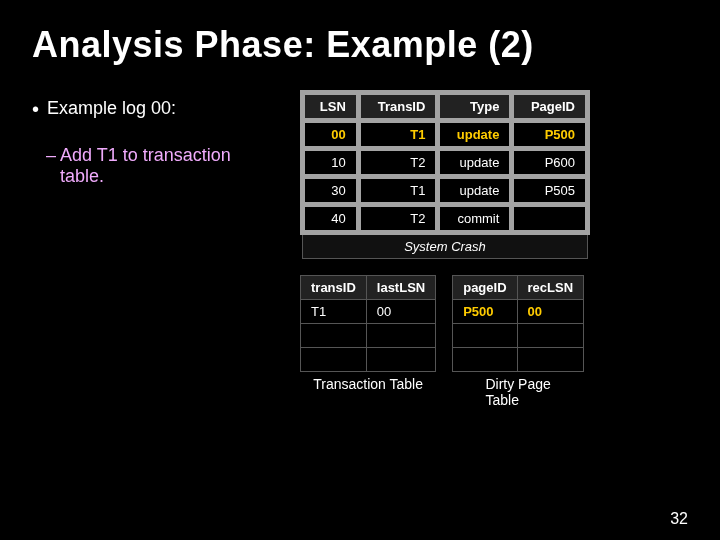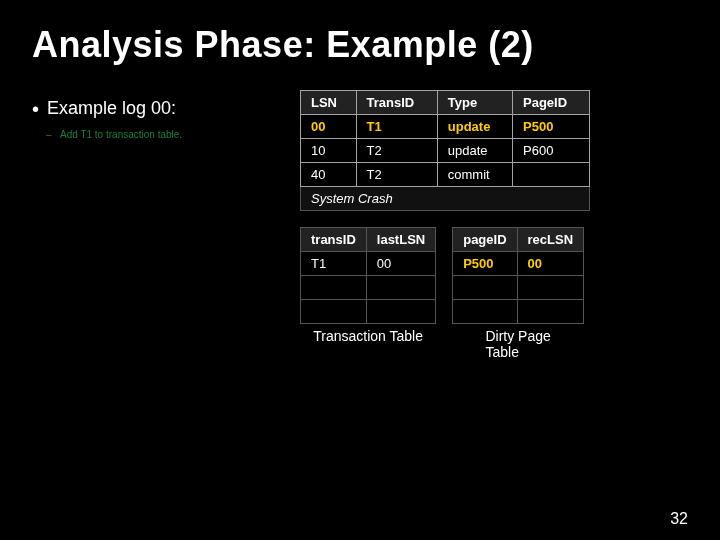--- a/index.html
+++ b/index.html
@@ -56,25 +56,26 @@
       margin-right: 8px;
       font-size: 20px;
     }
 
     .sub-list {
       list-style: none;
       margin-left: 16px;
     }
 
     .sub-list li {
-      font-size: 10px;
-      color: #15803d;
+      font-size: 18px;
+      color: #f0abfc;
       margin-bottom: 4px;
       padding-left: 12px;
       position: relative;
+      margin-top: 16px;
     }
 
     .sub-list li::before {
       content: '–';
       position: absolute;
       left: -2px;
     }
 
     .right-panel {
       flex: 1;
@@ -84,38 +85,39 @@
     }
 
     
     .log-table {
       border-collapse: collapse;
       width: 100%;
       font-size: 13px;
     }
 
     .log-table th, .log-table td {
-      border: 1px solid #a3a3a3;
+      border: 5px solid #a3a3a3;
       padding: 4px 10px;
-      text-align: left;
+      text-align: right;
       color: #fff;
     }
 
     .log-table th {
       background: #222;
       font-weight: bold;
       color: #fff;
     }
 
     .log-table td.highlight {
       color: #ffcc00;
       font-weight: bold;
     }
 
     .system-crash-row td {
+      text-align: center;
       background: #111;
       color: #fff;
       font-style: italic;
       border: 1px solid #555;
     }
 
     .bottom-tables {
       display: flex;
       flex-direction: row;
       gap: 16px;
@@ -200,20 +202,26 @@
             <td class="highlight">update</td>
             <td class="highlight">P500</td>
           </tr>
           <tr>
             <td>10</td>
             <td>T2</td>
             <td>update</td>
             <td>P600</td>
           </tr>
           <tr>
+            <td>30</td>
+            <td>T1</td>
+            <td>update</td>
+            <td>P505</td>
+          </tr>
+          <tr>
             <td>40</td>
             <td>T2</td>
             <td>commit</td>
             <td></td>
           </tr>
           <tr class="system-crash-row">
             <td colspan="4">System Crash</td>
           </tr>
         </tbody>
       </table>

